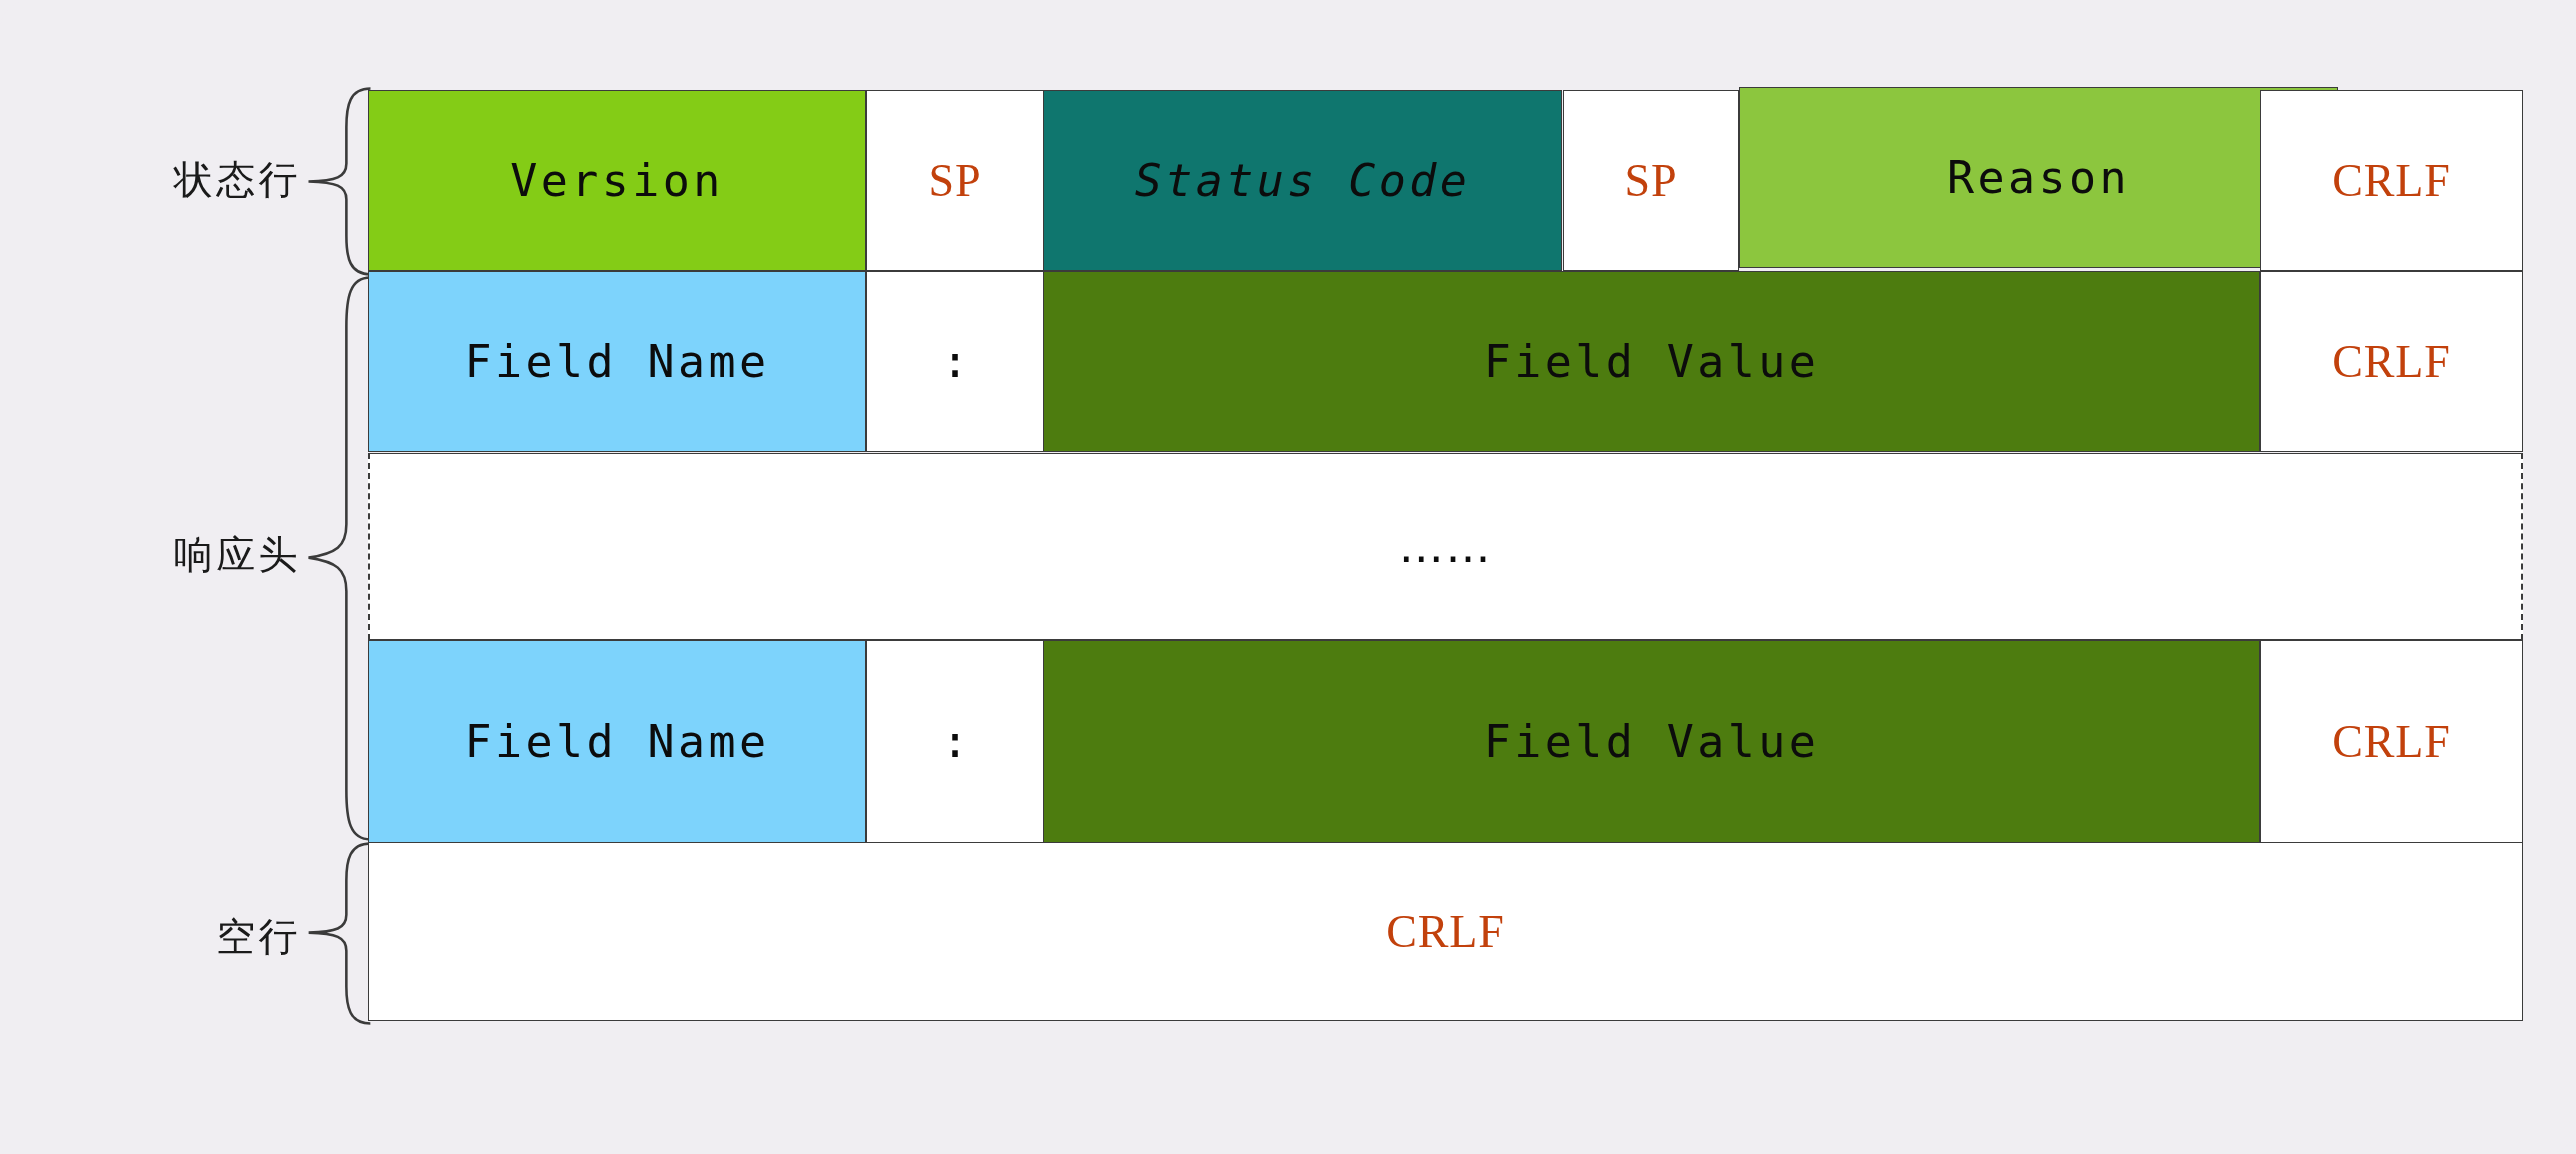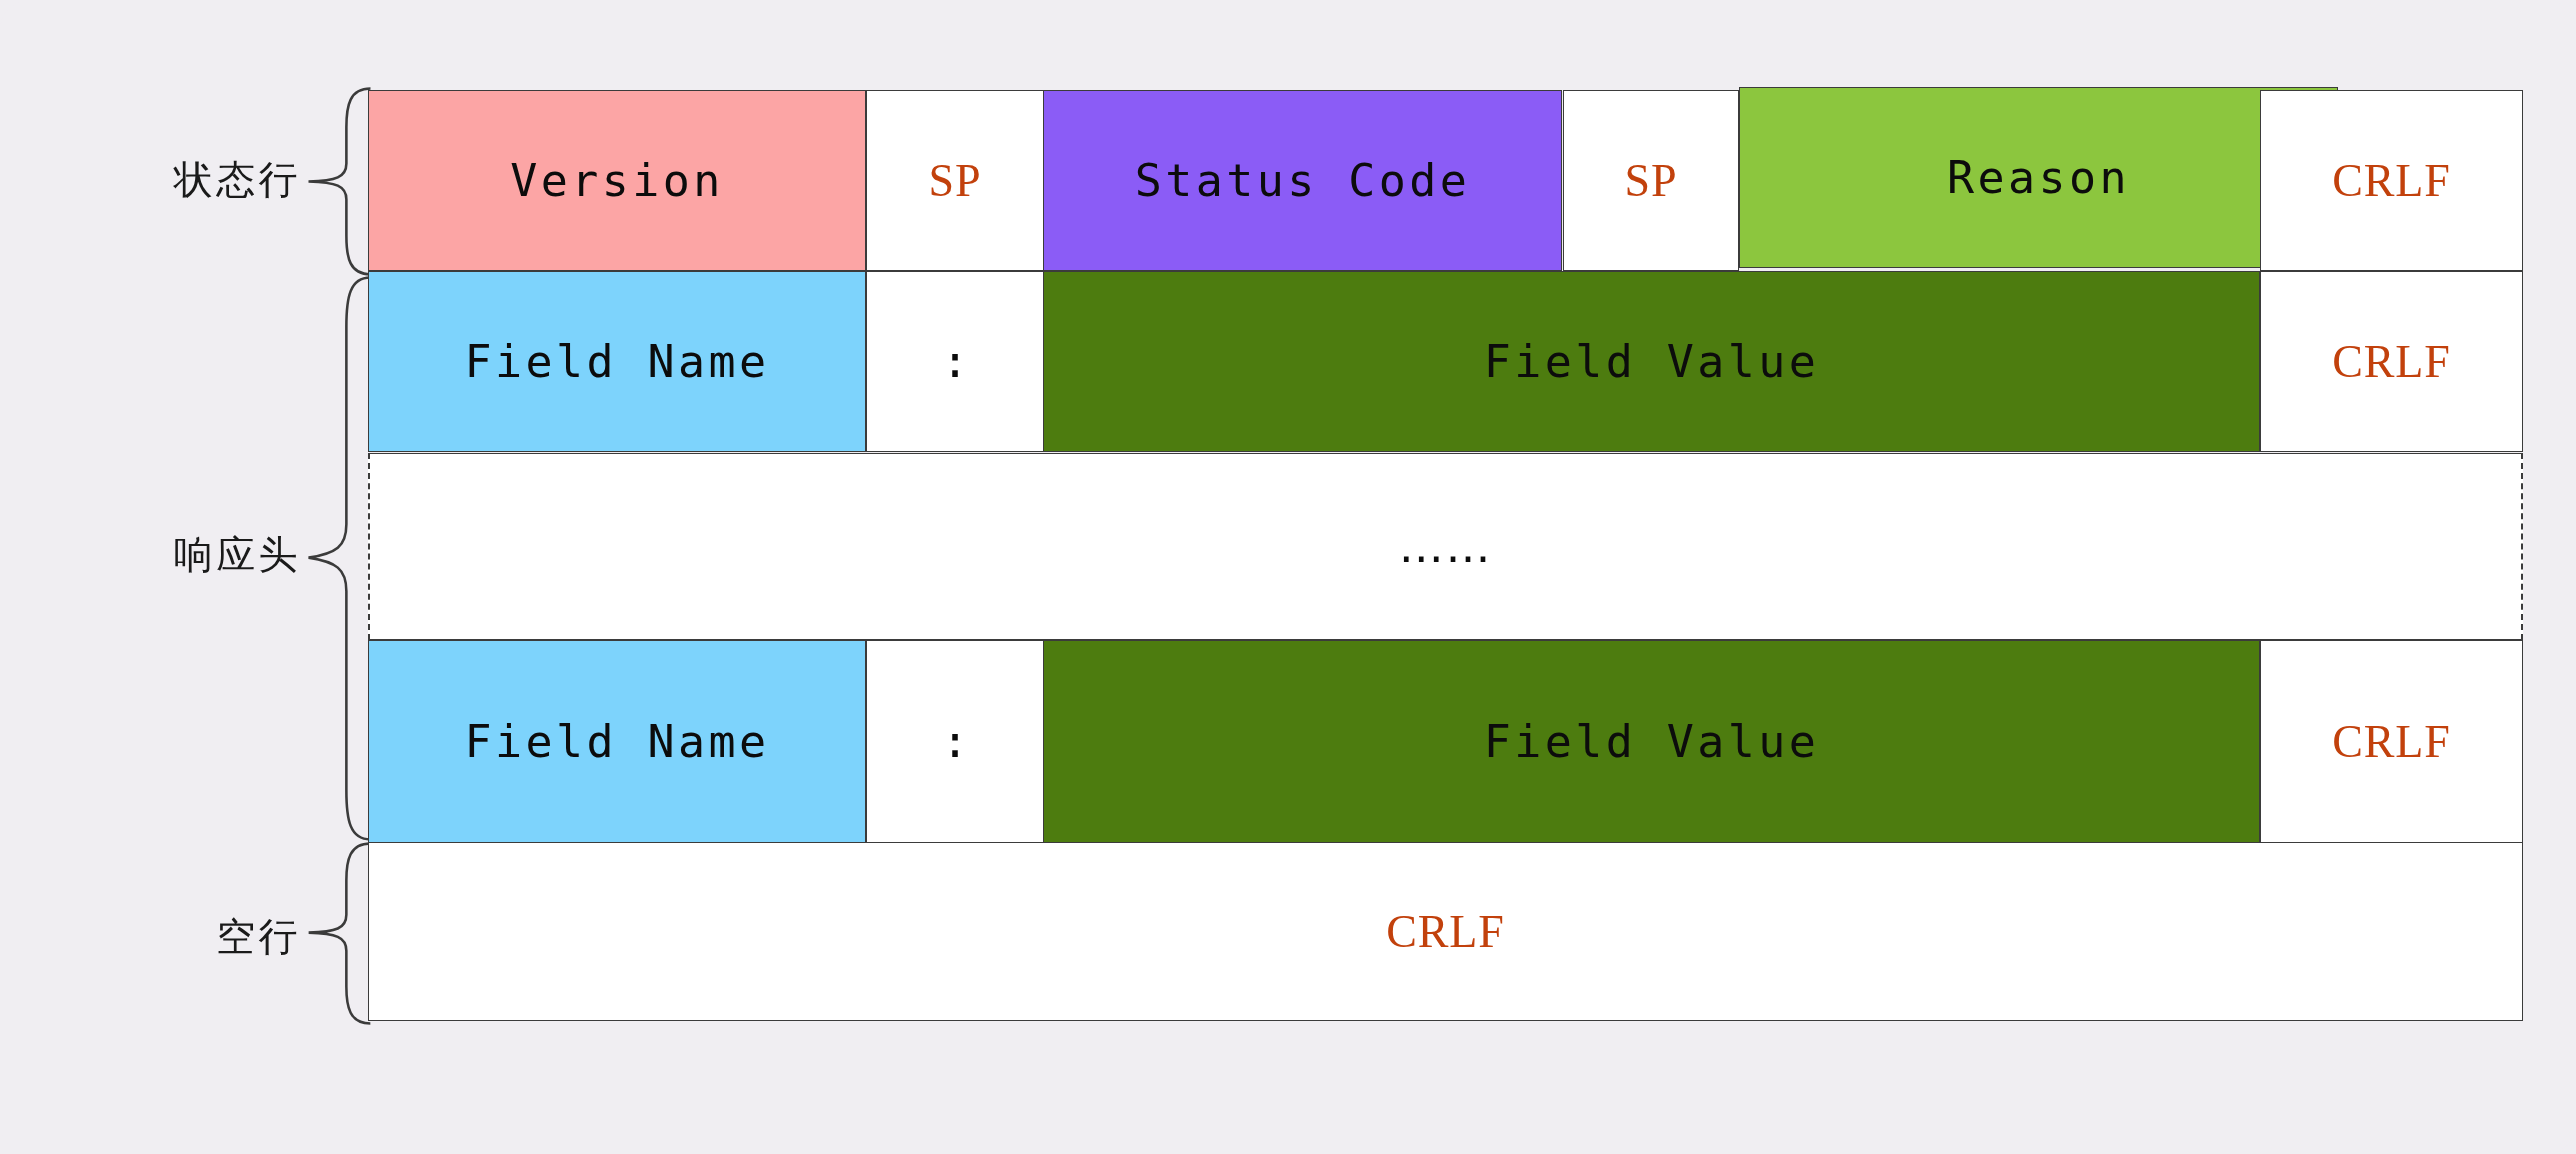--- a/index.html
+++ b/index.html
@@ -65,22 +65,22 @@
     font-size: 46px;
     letter-spacing: 0.9px;
     color: #c2410c;
   }
   .colon {
     font-family: "DejaVu Sans Mono", "Liberation Mono", monospace;
     font-size: 45px;
     color: #0c0c0c;
   }
 
-  .c-version  { background: #fca5a5; }
-  .c-status   { background: #8b5cf6; }
+  .c-version  { background: #84cc16; }
+  .c-status   { background: #0f766e; font-style: italic; }
   .c-reason   { background: #8cc council; }
   .c-reason   { background: #8cc63e; }
   .c-fname    { background: #7dd3fc; }
   .c-fvalue   { background: #4d7c0f; }
   .c-white    { background: #ffffff; }
 
   
   .cell.dashed-sides {
     border-left: 2.6px dashed #3b3b3b;
     border-right: 2.6px dashed #3b3b3b;

